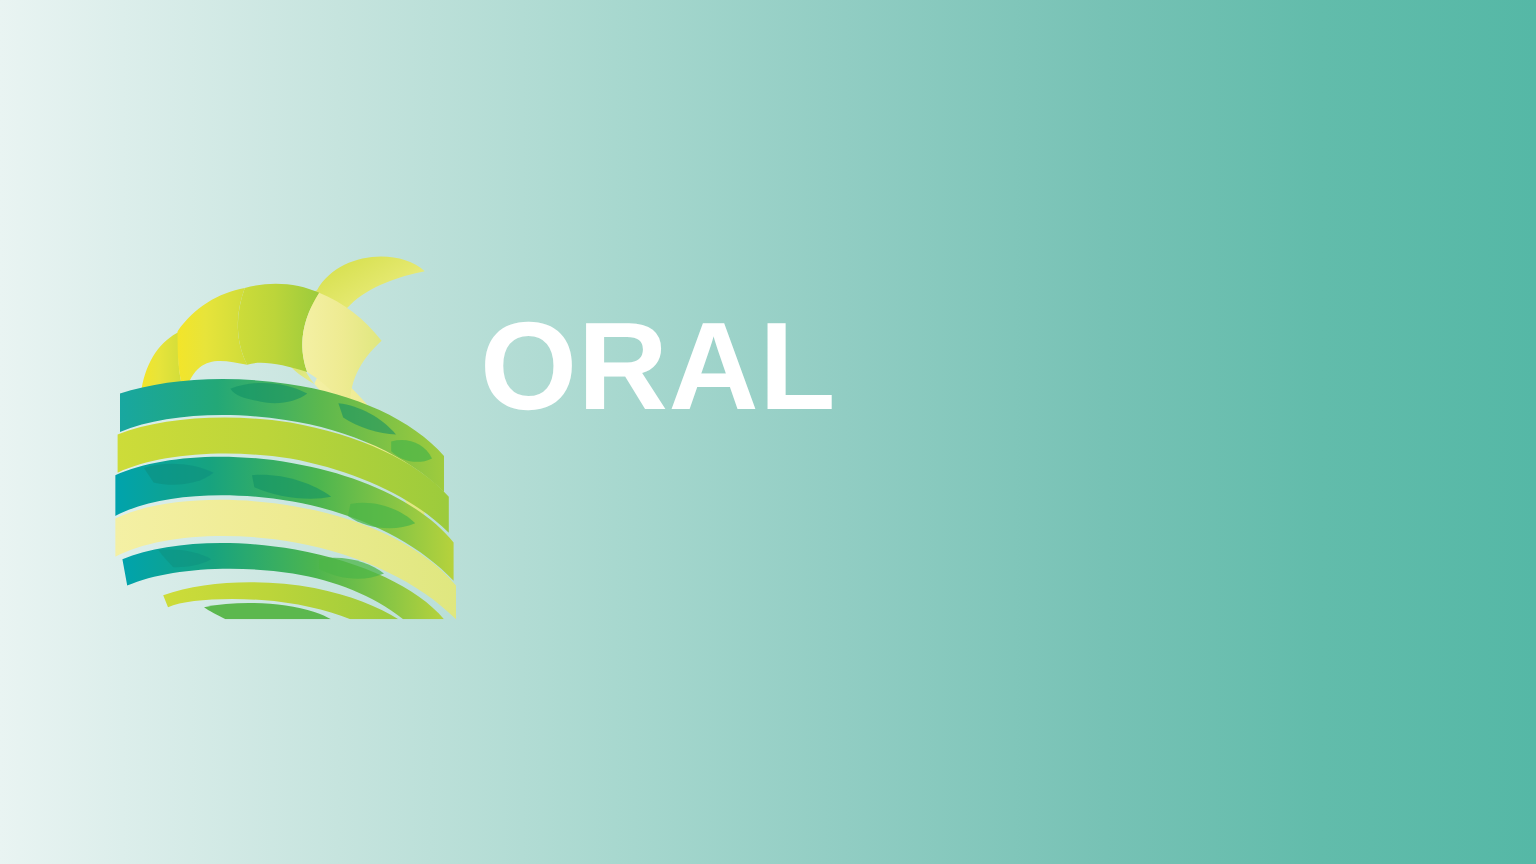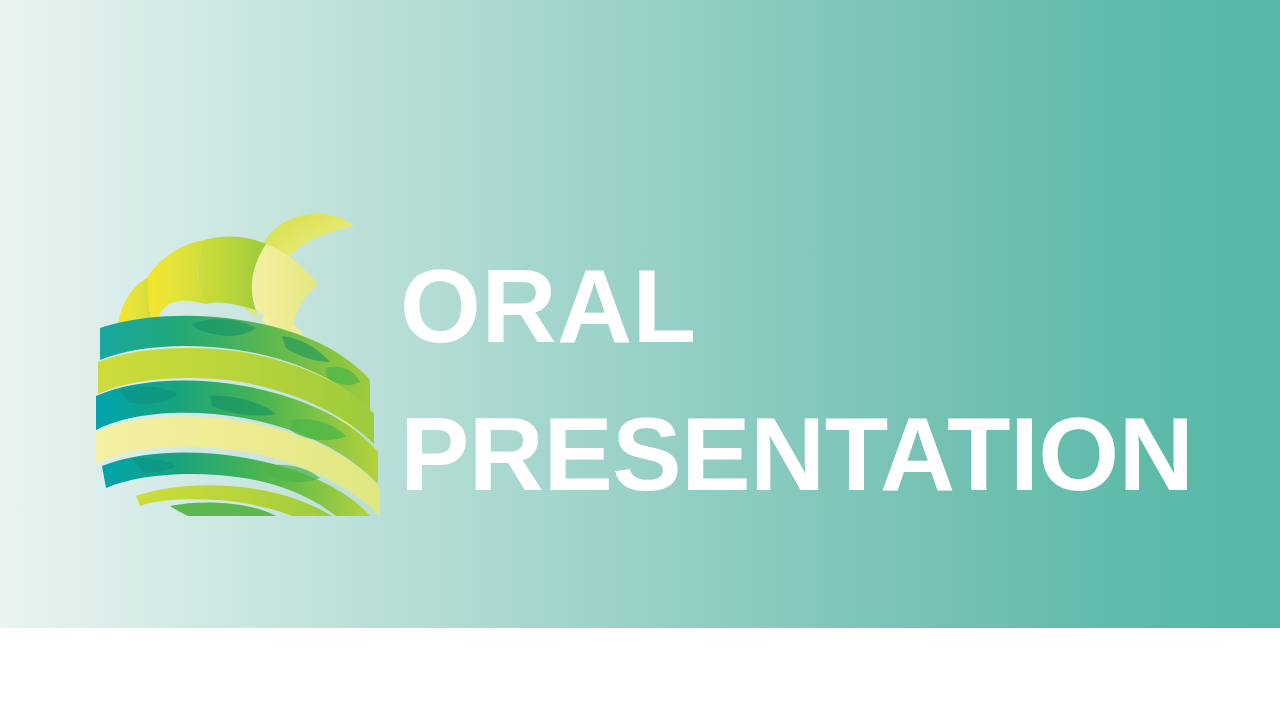--- a/index.html
+++ b/index.html
@@ -8,21 +8,21 @@
     padding: 0;
     background: #ffffff;
   }
   body {
     font-family: "Liberation Sans", sans-serif;
   }
 
   #slide {
     position: relative;
     width: 1280px;
-    height: 628px;
+    height: 720px;
     overflow: hidden;
     background: linear-gradient(
         to right,
         #e9f4f2 0%,
         #dceeeb 8%,
         #c6e4de 22%,
         #a8d8cf 40%,
         #91cdc3 55%,
         #77c2b5 72%,
         #62bcab 86%,
@@ -185,16 +185,15 @@
           <path d="M230 164 C244 160 258 166 264 178 C252 184 238 180 230 172 Z" fill="#4cb648"></path>
           <path d="M196 216 C216 212 238 220 250 232 C232 240 208 236 194 226 Z" fill="#4cb648"></path>
           <path d="M170 262 C190 258 212 264 224 274 C206 282 184 278 170 270 Z" fill="#4cb648"></path>
         </g>
       </g>
     </svg>
   </div>
 
   <div id="title-block">
     <span class="title-line" id="title-line-1">ORAL</span>
-    <span class="title-line" id="title-line-2">PRESENTATION</span>
   </div>
 
 </div>
 
 </body></html>

